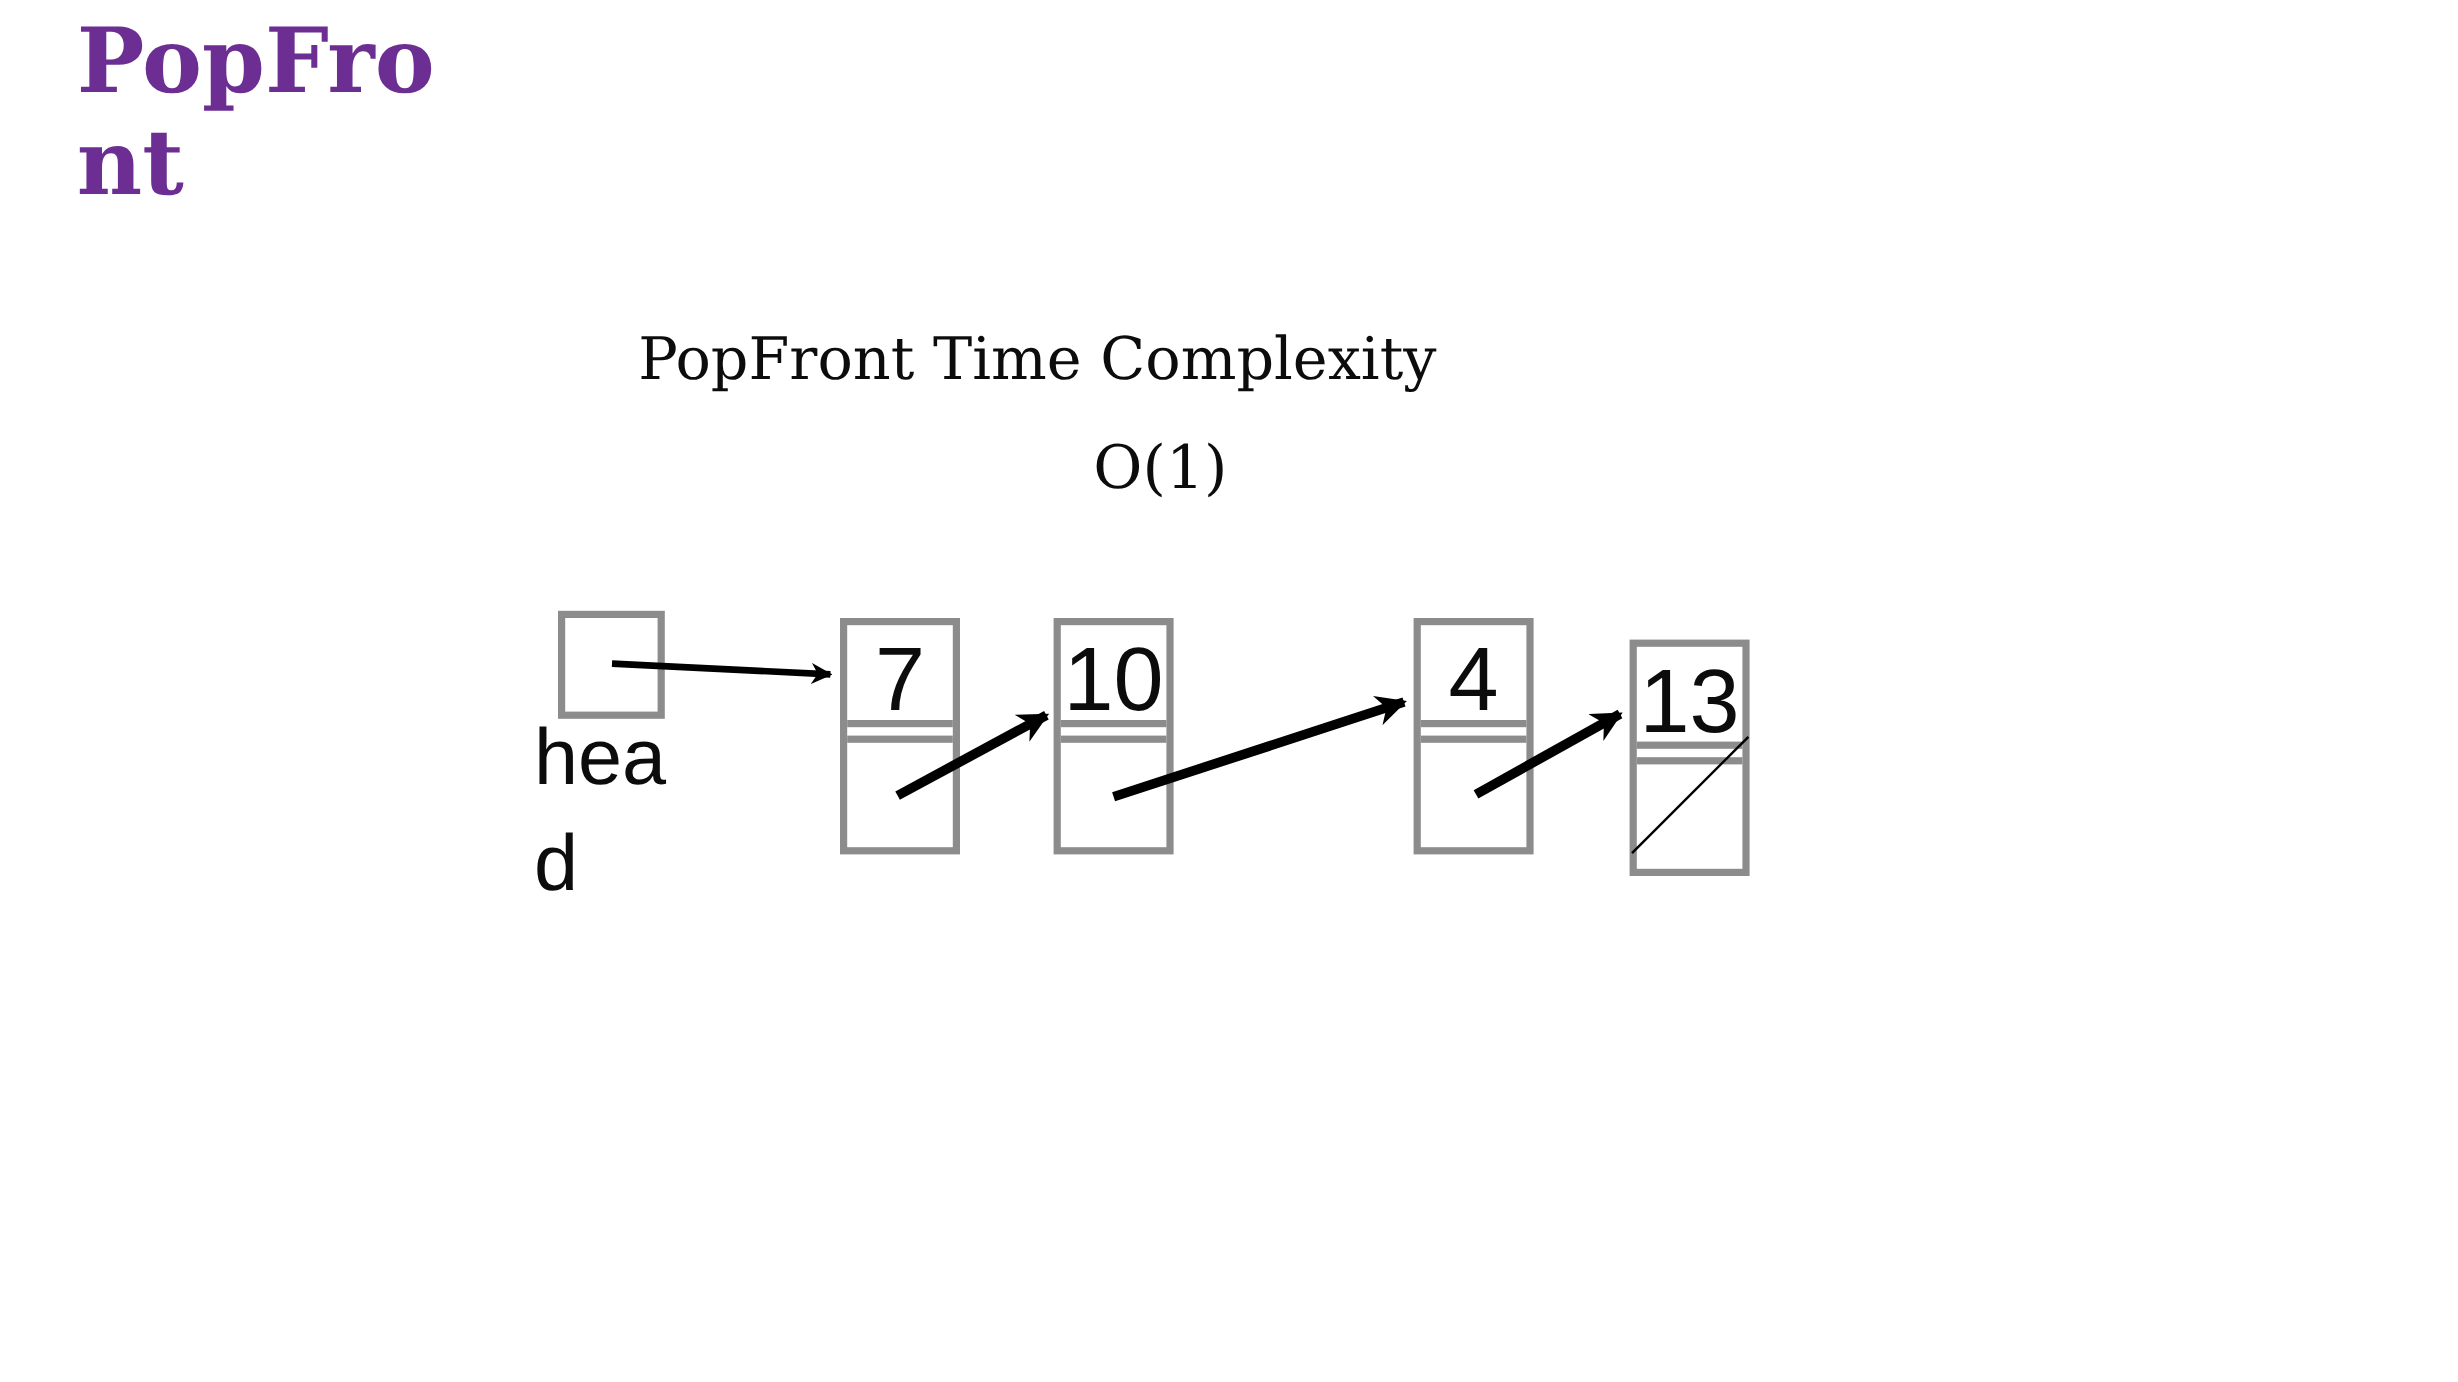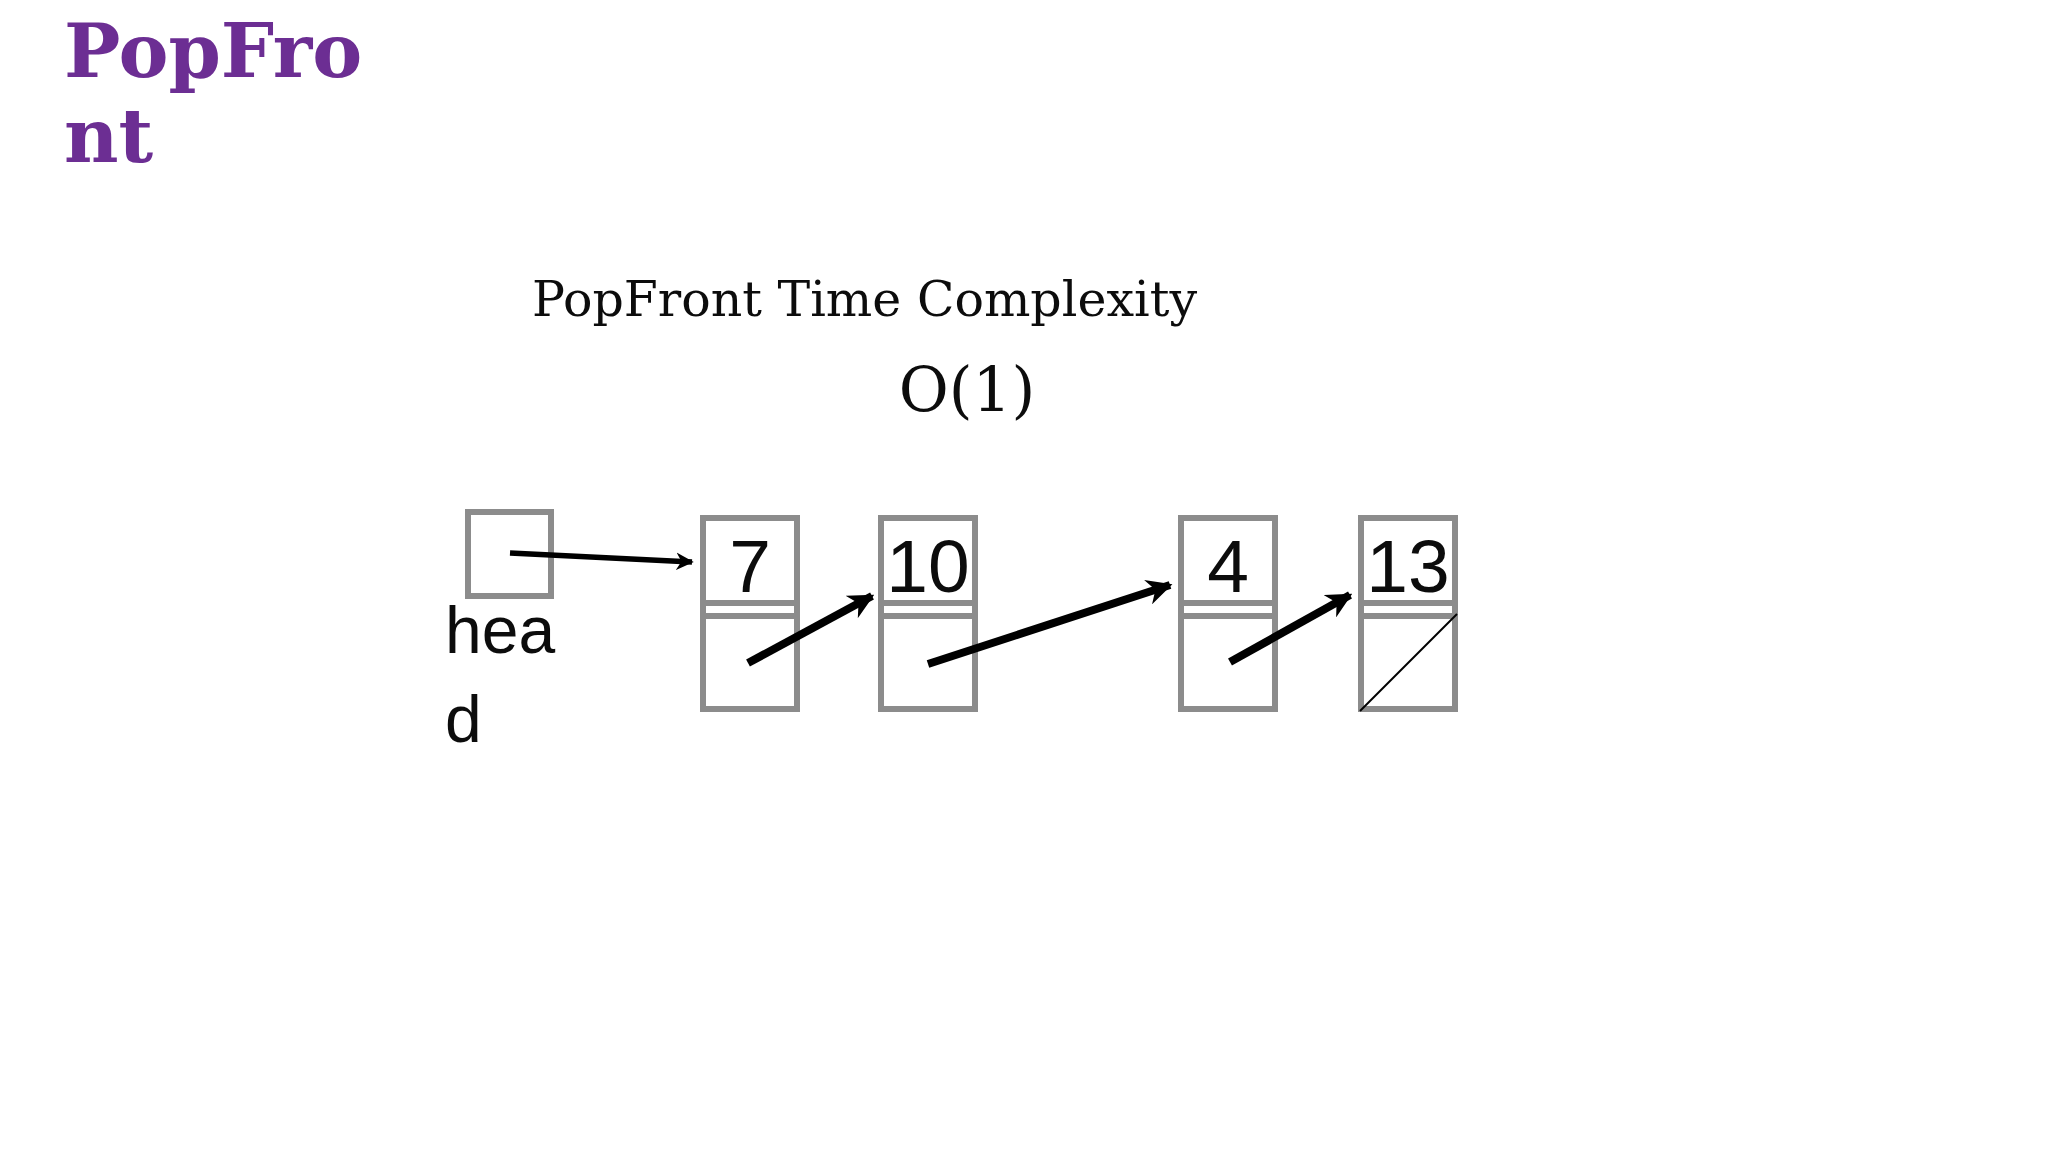--- a/index.html
+++ b/index.html
@@ -7,40 +7,40 @@
          font-family:"Liberation Sans",sans-serif;border-radius:16px;}
 
   .heading{position:absolute;left:64px;top:9px;width:310px;
            font-family:"DejaVu Serif",serif;font-weight:bold;
            font-size:75px;line-height:85px;color:#6C2E93;
            word-break:break-all;}
 
   .title-line1{position:absolute;left:412px;top:268px;width:905px;text-align:center;
                font-family:"DejaVu Serif",serif;font-size:49px;line-height:64px;color:#0c0c0c;}
   .title-line2{position:absolute;left:767px;top:351px;width:400px;text-align:center;
-               font-family:"DejaVu Serif",serif;font-size:61px;line-height:78px;color:#0c0c0c;}
+               font-family:"DejaVu Serif",serif;font-size:50px;line-height:78px;color:#0c0c0c;}
 
   .head-box{position:absolute;left:465px;top:509px;width:89px;height:90px;
             box-sizing:border-box;border:6px solid #8C8C8C;background:#fff;}
   .head-label{position:absolute;left:445px;top:586px;width:118px;
               font-size:66px;line-height:89px;color:#0c0c0c;word-break:break-all;}
 
   .node{position:absolute;top:515px;width:100px;height:197px;
         box-sizing:border-box;border:6px solid #8C8C8C;background:#fff;}
   .node-value{position:absolute;left:0;right:0;top:8px;text-align:center;
               font-size:75px;line-height:75px;color:#0c0c0c;}
   .divider-bar{position:absolute;left:0;right:0;height:6px;background:#8C8C8C;}
   .divider-bar.b1{top:79px;}
   .divider-bar.b2{top:92px;}
   .pointer-cell{position:absolute;left:0;right:0;top:98px;bottom:0;}
 
   .node-7 {left:700px;}
   .node-10{left:878px;padding-left:29px;}
   .node-4 {left:1178px;}
-  .node-13{left:1358px;}
+  .node-13{left:1358px;margin-top:18px;}
 
   .overlay{position:absolute;left:0;top:0;width:2048px;height:1152px;pointer-events:none;}
 </style>
 </head>
 <body>
 
 <div class="slide">
 
   <div class="heading">PopFront</div>
 

